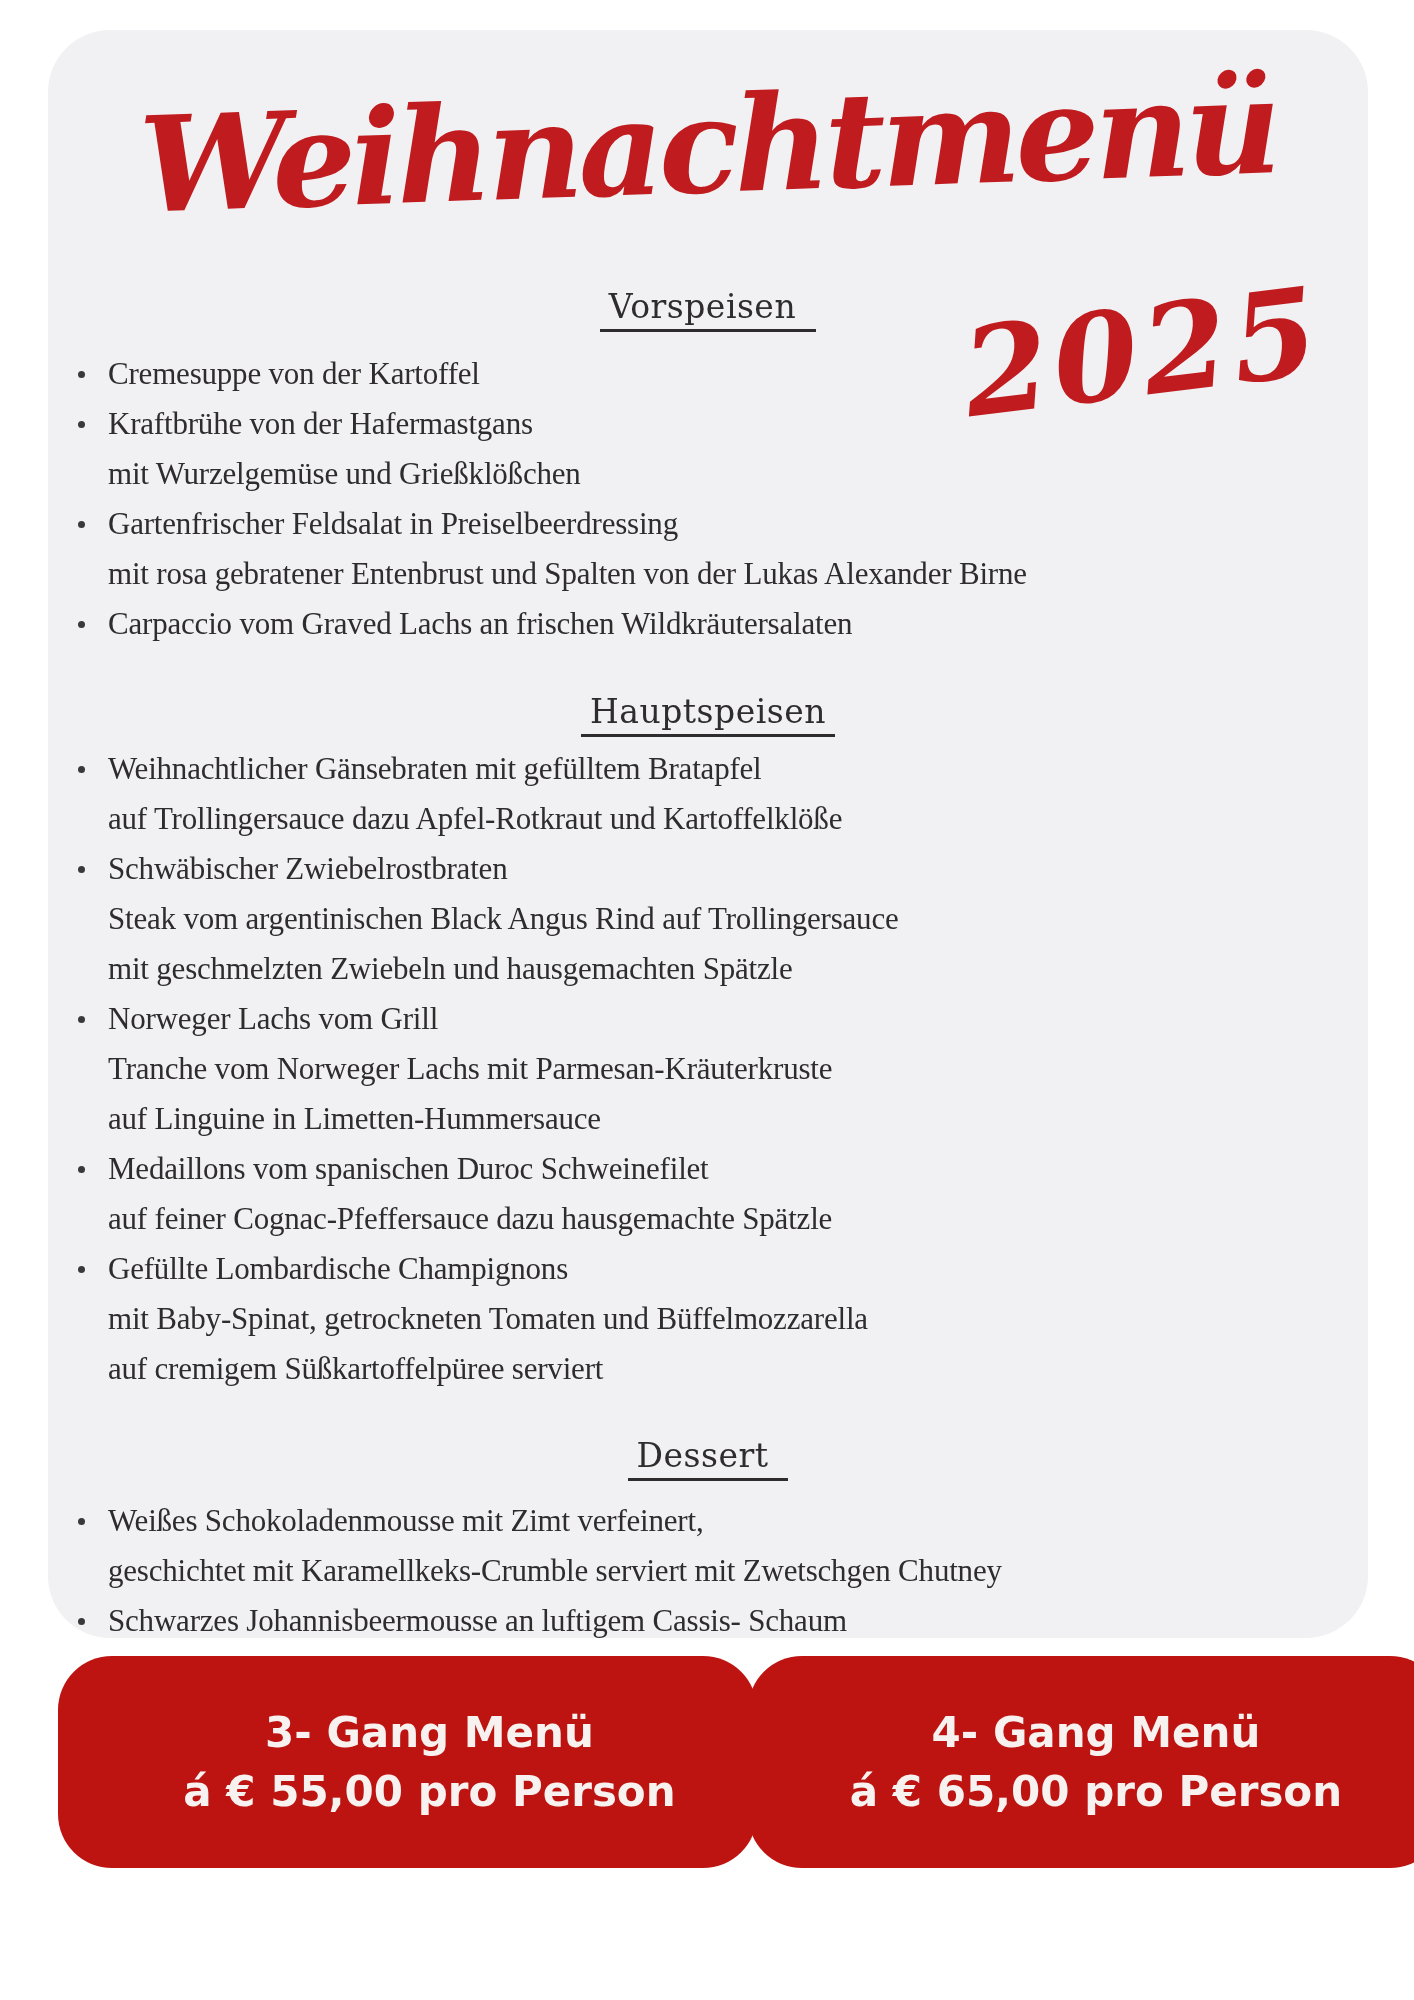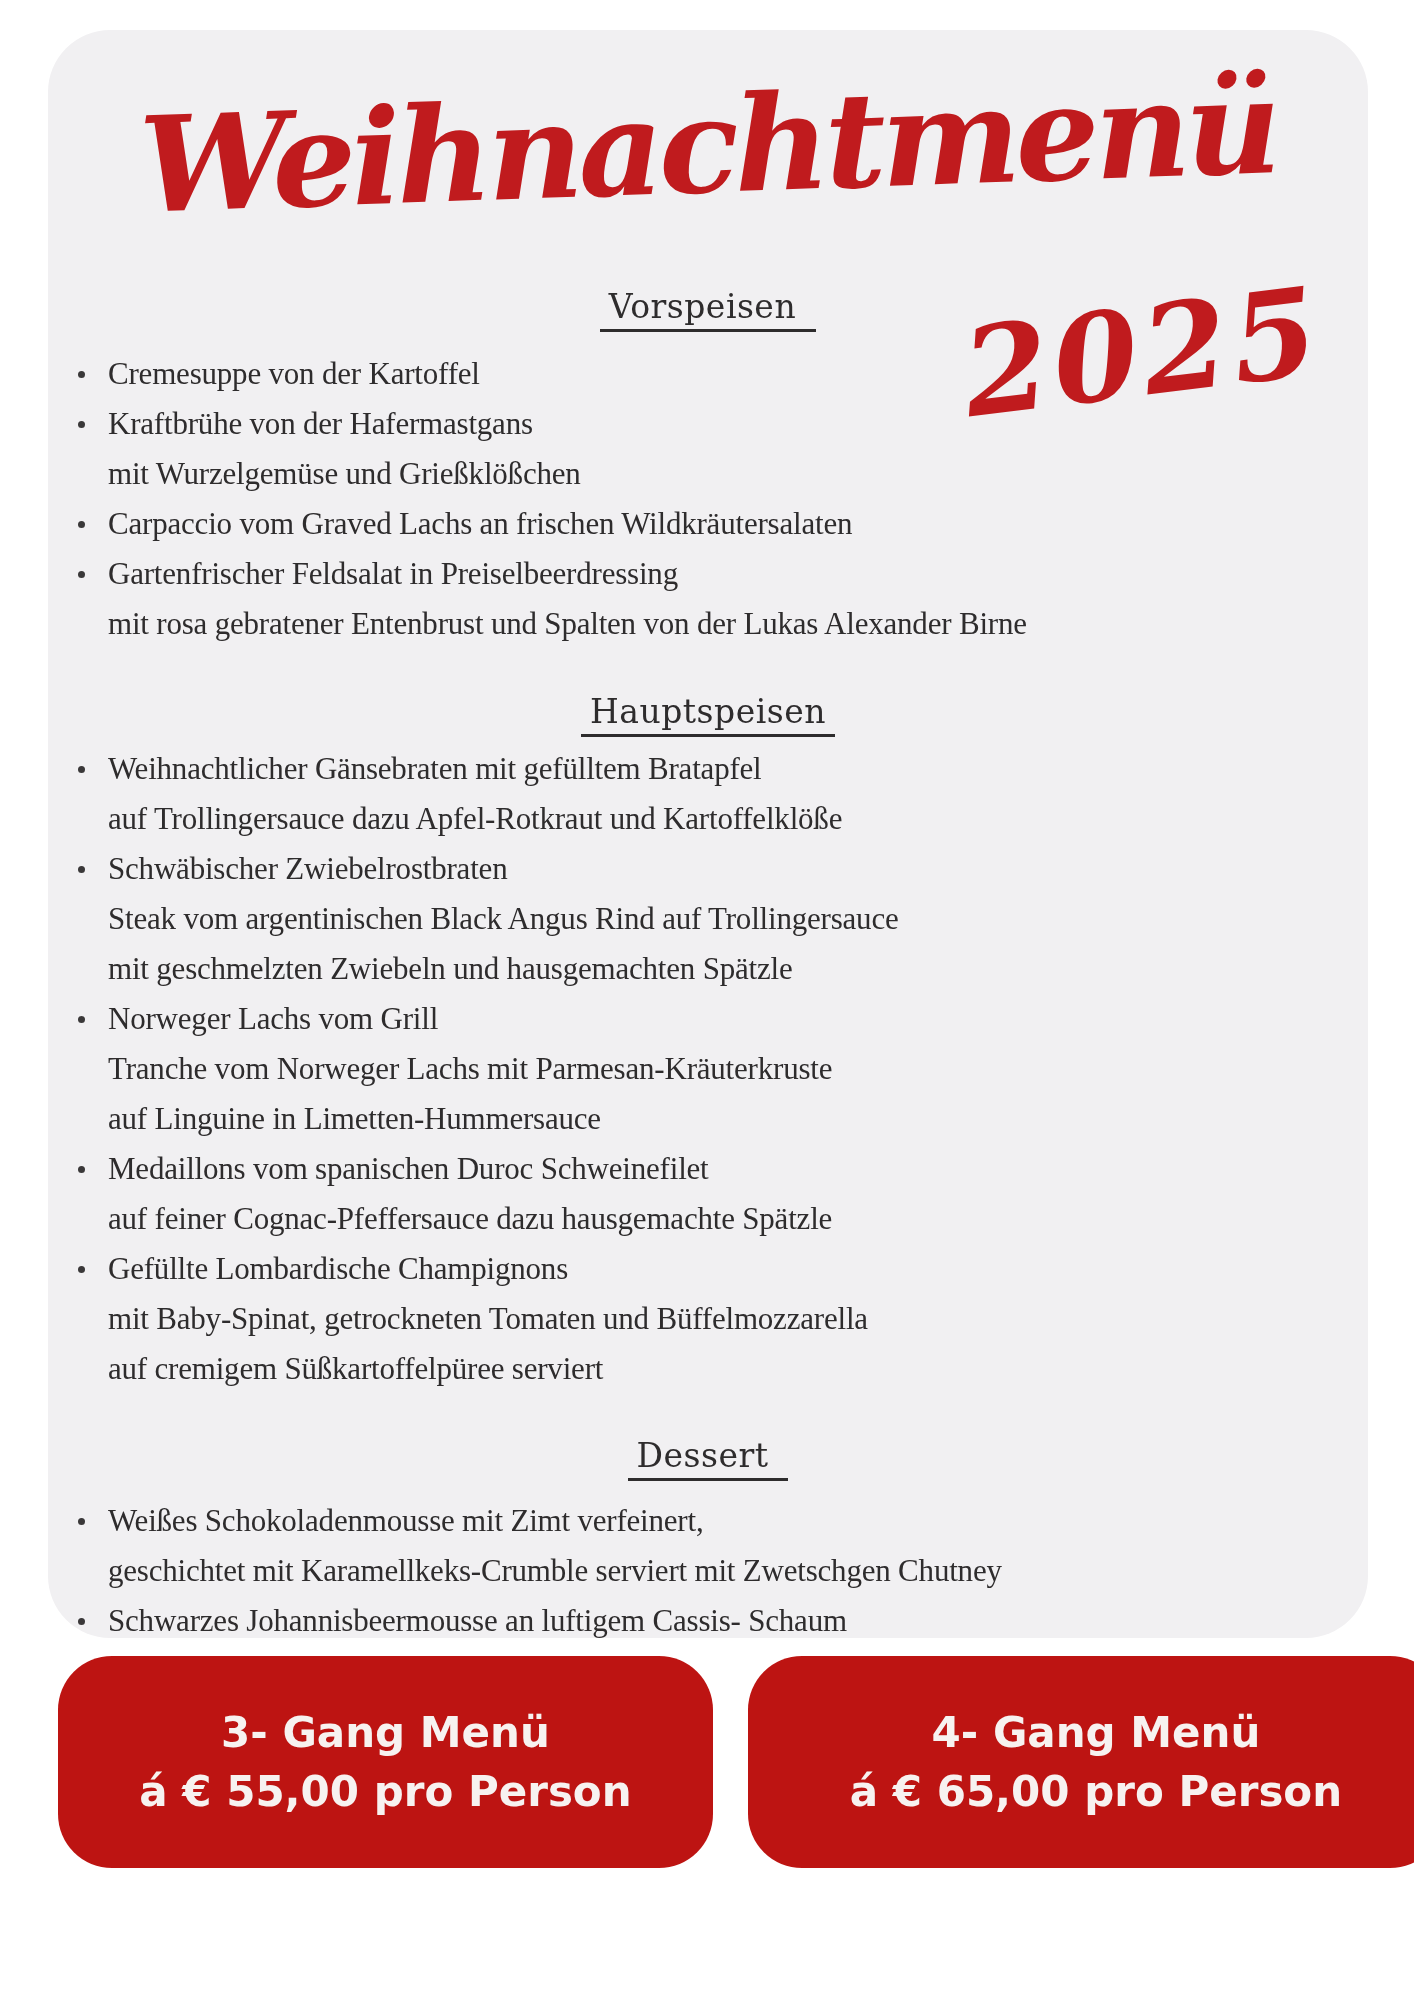--- a/index.html
+++ b/index.html
@@ -77,21 +77,21 @@
     background:#bd1412;
     border-radius:54px;
     display:flex;flex-direction:column;
     align-items:center;justify-content:center;
     color:#f7f2f0;
     font-family:"DejaVu Sans", sans-serif;
     font-weight:700;font-size:42px;line-height:59px;
     text-align:center;
     cursor:pointer;
   }
-  .gang-button.left{left:58px;width:655px;}
+  .gang-button.left{left:58px;width:655px;padding-left:44px;}
   .gang-button.right{left:748px;width:696px;}
   .gang-button .btn-line{white-space:nowrap;}
 </style>
 </head>
 <body>
 
 <div class="card">
 
   <div class="script-title">Weihnachtmenü</div>
 
@@ -101,25 +101,25 @@
     <h2 class="section-title"><span>Vorspeisen </span></h2>
     <ul class="menu-list vorspeisen-list">
         <li>
           <div class="line first">Cremesuppe von der Kartoffel</div>
         </li>
         <li>
           <div class="line first">Kraftbrühe von der Hafermastgans</div>
           <div class="line cont">mit Wurzelgemüse und Grießklößchen</div>
         </li>
         <li>
-          <div class="line first">Carpaccio vom Graved Lachs an frischen Wildkräutersalaten</div>
+          <div class="line first">Gartenfrischer Feldsalat in Preiselbeerdressing</div>
+          <div class="line cont">mit rosa gebratener Entenbrust und Spalten von der Lukas Alexander Birne</div>
         </li>
         <li>
-          <div class="line first">Gartenfrischer Feldsalat in Preiselbeerdressing</div>
-          <div class="line cont">mit rosa gebratener Entenbrust und Spalten von der Lukas Alexander Birne</div>
+          <div class="line first">Carpaccio vom Graved Lachs an frischen Wildkräutersalaten</div>
         </li>
       </ul>
   </div>
 
   <div class="menu-section hauptspeisen">
     <h2 class="section-title"><span>Hauptspeisen</span></h2>
     <ul class="menu-list hauptspeisen-list">
         <li>
           <div class="line first">Weihnachtlicher Gänsebraten mit gefülltem Bratapfel</div>
           <div class="line cont">auf Trollingersauce dazu Apfel-Rotkraut und Kartoffelklöße</div>

